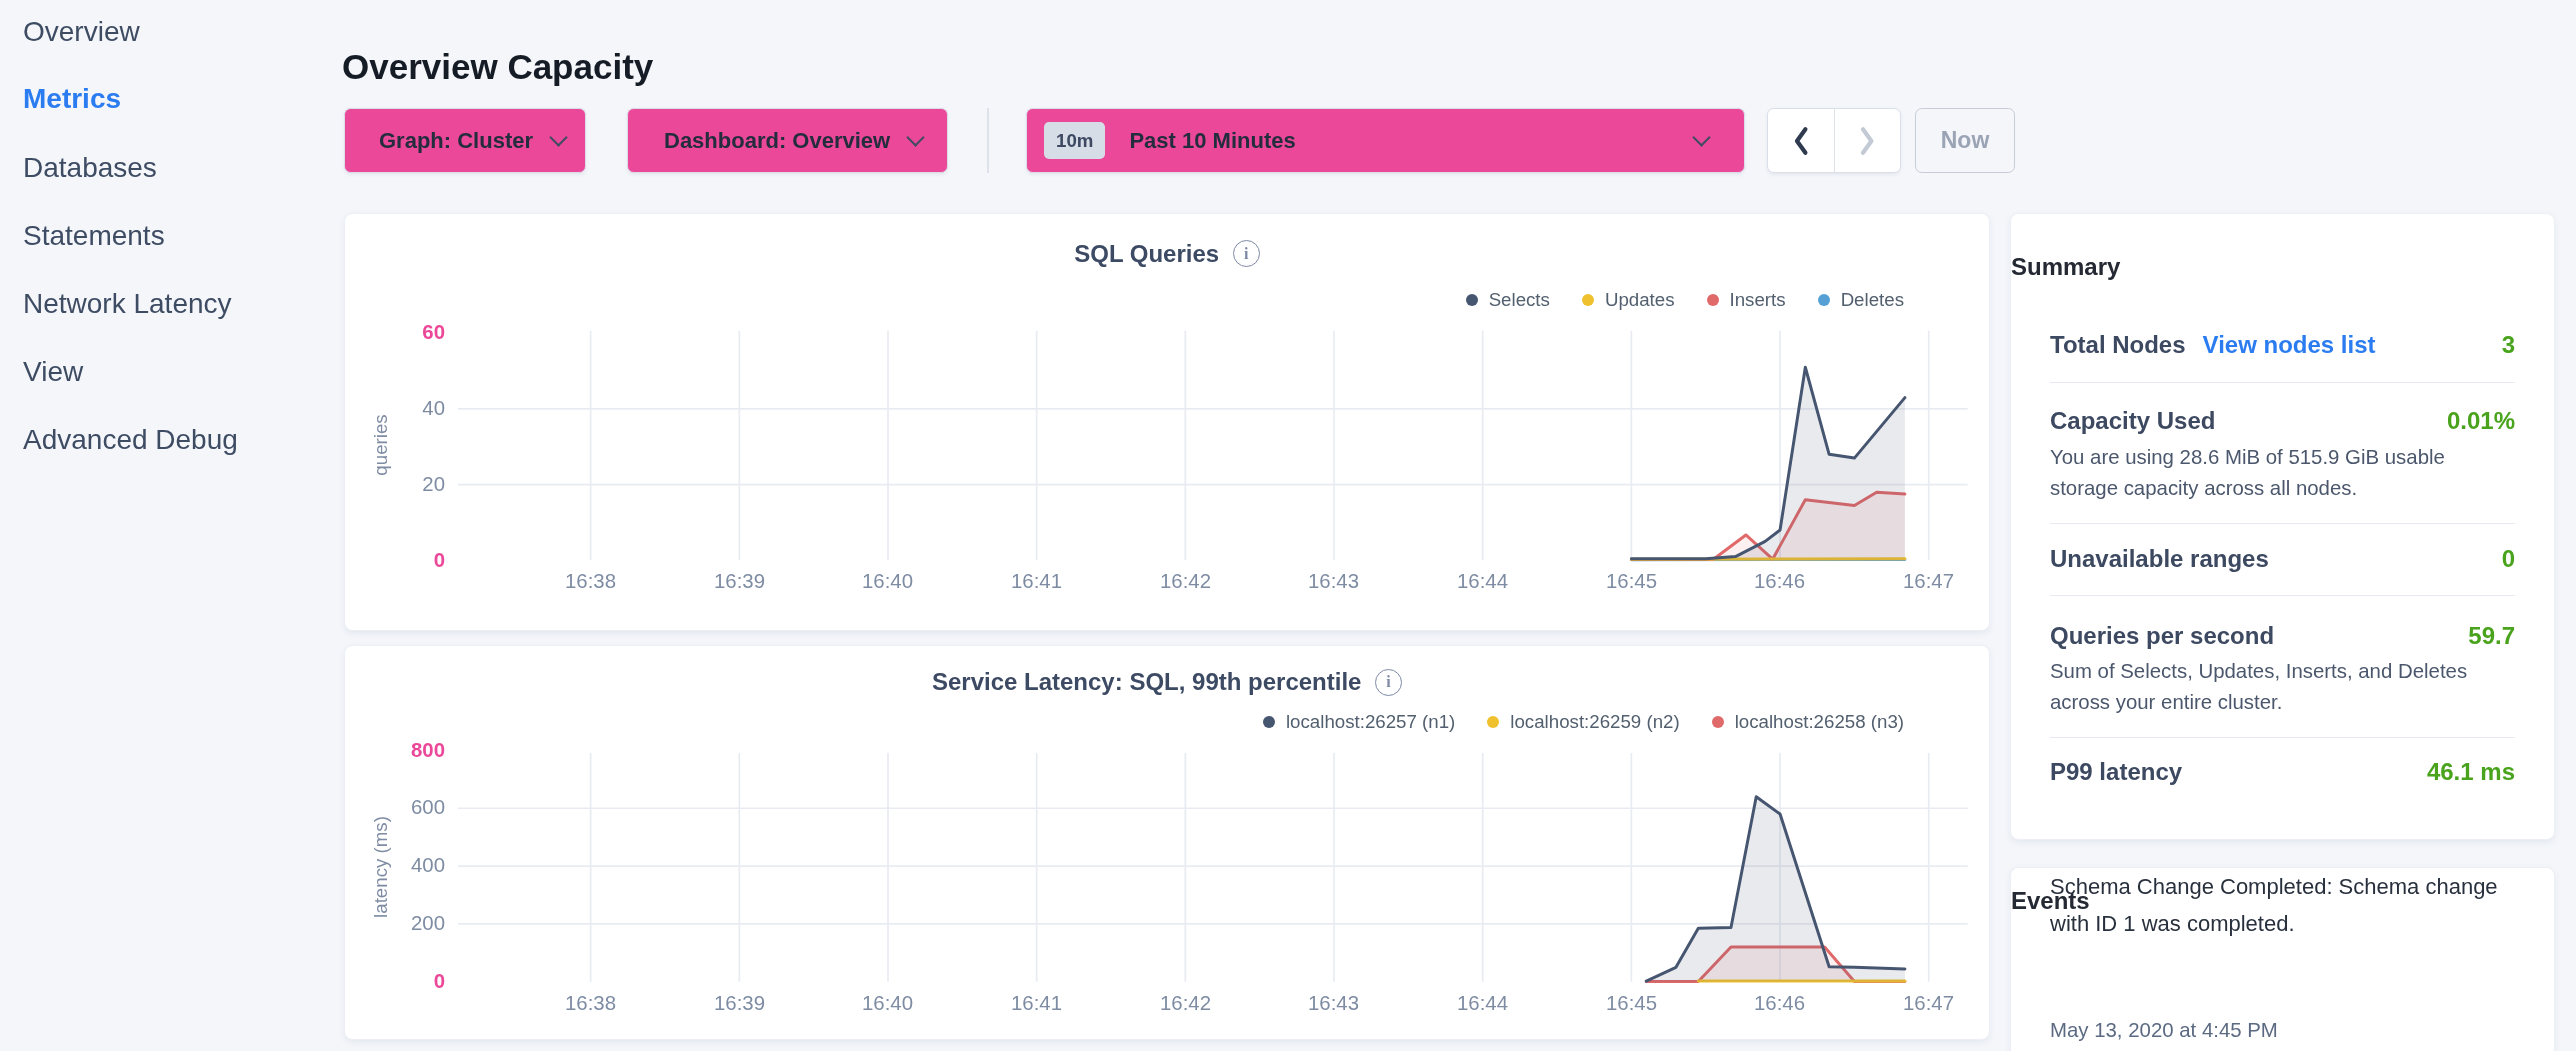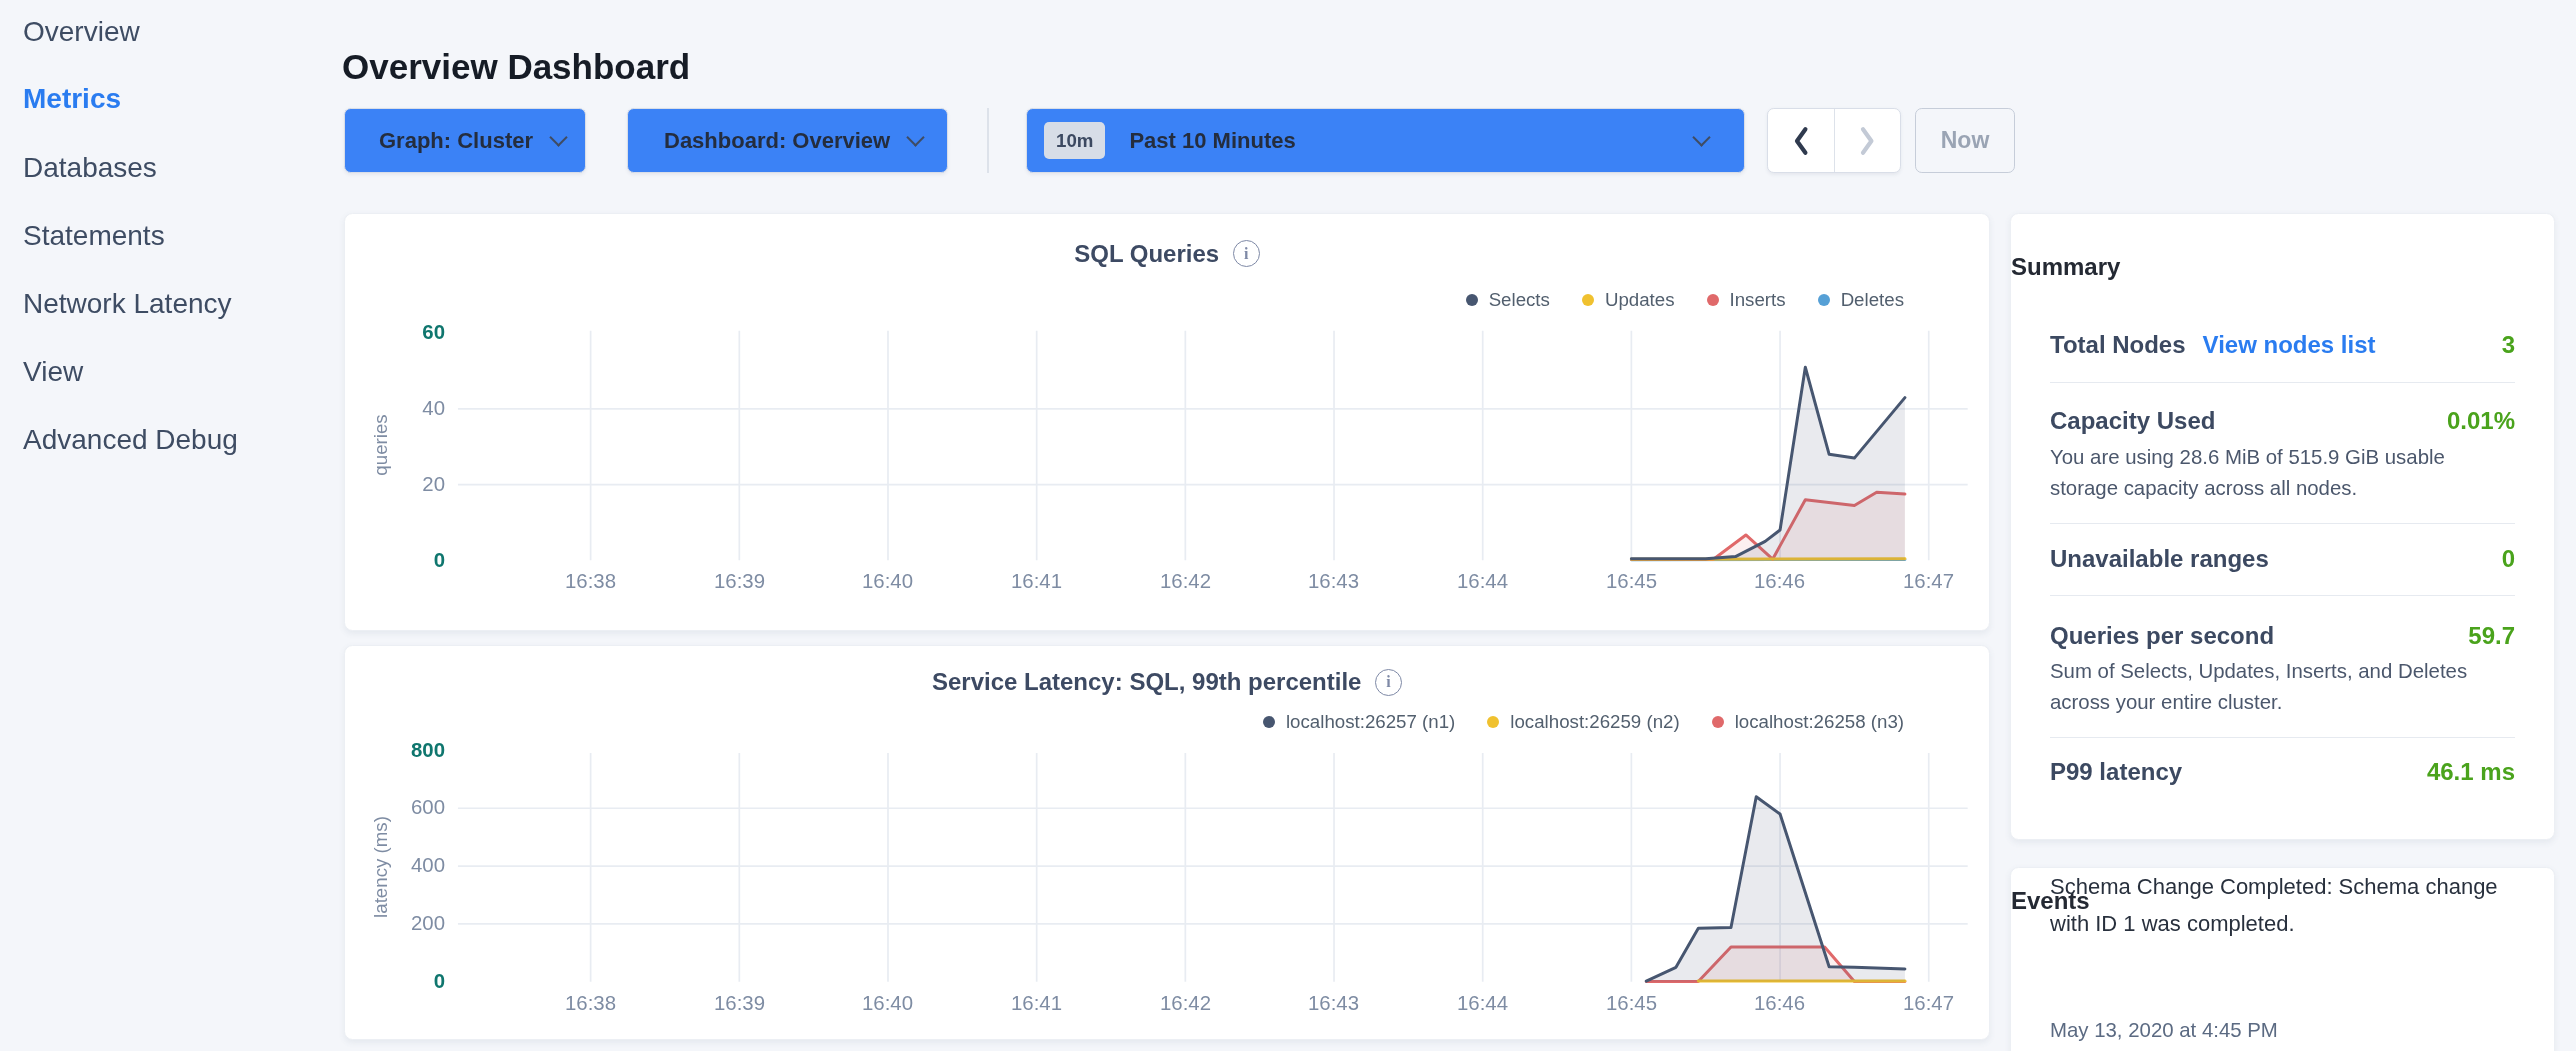--- a/index.html
+++ b/index.html
@@ -9,21 +9,21 @@
     font-family:"Liberation Sans", sans-serif;
     -webkit-font-smoothing:antialiased;
   }
   
   .sidebar{position:absolute;left:0;top:0;width:323px;height:1051px;}
   .nav-item{position:absolute;left:23px;height:34px;line-height:34px;
     font-size:28px;font-weight:500;color:#3e4c63;cursor:pointer;white-space:nowrap;}
   .nav-item.active{color:#2a7cf0;font-weight:700;}
   
   .page-title{position:absolute;left:342px;top:24px;font-size:35px;font-weight:600;color:#161c26;}
-  .btn{position:absolute;top:108px;height:65px;background:#3b82f6;border:1.7px solid #d9dee8;
+  .btn{position:absolute;top:108px;height:65px;background:#ec4899;border:1.7px solid #d9dee8;
     border-radius:6.8px;box-shadow:0 1.7px 3.4px rgba(60,75,100,0.08);display:flex;align-items:center;
     box-sizing:border-box;cursor:pointer;}
   .btn-label{font-size:22px;font-weight:700;color:#242d3e;white-space:nowrap;}
   .chev{display:inline-block;width:11px;height:11px;border-right:2.6px solid #3f4c63;
     border-bottom:2.6px solid #3f4c63;transform:rotate(45deg);margin-left:18.7px;margin-top:-6.8px;}
   .toolbar-divider{position:absolute;left:987px;top:108px;width:1.7px;height:65px;background:#dde2ea;}
   .time-badge{background:#d7dde7;border-radius:5.1px;color:#3c4961;font-size:18.7px;font-weight:700;
     padding:7.7px 12px;margin-left:17px;}
   .time-label{font-size:22px;font-weight:700;color:#242d3e;margin-left:24px;}
   .time-chev{position:absolute;right:36px;}
@@ -45,21 +45,21 @@
   .chart-title{font-size:24px;font-weight:700;color:#3d4a63;}
   .info-icon{width:27px;height:27px;border:1.7px solid #7e89a6;border-radius:50%;box-sizing:border-box;
     color:#7e89a6;font-size:16px;font-weight:700;display:flex;align-items:center;justify-content:center;
     font-family:"Liberation Serif", serif;cursor:pointer;}
   .legend{position:absolute;right:85px;display:flex;gap:32px;align-items:center;}
   .legend-item{display:flex;align-items:center;gap:11px;font-size:18.7px;color:#525f6e;white-space:nowrap;}
   .legend-dot{width:12px;height:12px;border-radius:50%;}
   .plot{position:absolute;left:107px;width:1531px;height:281px;}
   .ytick{position:absolute;left:-102px;width:95px;text-align:right;font-size:20.4px;color:#7e8ca3;
     line-height:27px;}
-  .ytick.bold{color:#0f766e;font-weight:700;}
+  .ytick.bold{color:#ec4899;font-weight:700;}
   .xtick{position:absolute;width:119px;text-align:center;font-size:20.4px;color:#7e8ca3;}
   .unit-label{position:absolute;font-size:18.7px;color:#7e8ca3;transform:translate(-50%,-50%) rotate(-90deg);
     white-space:nowrap;}
   
   .summary-card{left:2010px;top:213px;width:545px;height:627px;}
   .events-card{left:2010px;top:867px;width:545px;height:221px;}
   .panel-title{position:absolute;width:100%;text-align:left;font-size:24px;font-weight:700;color:#242933;}
   .srow-label{position:absolute;left:39px;font-size:24px;font-weight:700;color:#3c4961;white-space:nowrap;}
   .srow-value{position:absolute;right:39px;font-size:24px;font-weight:700;color:#4aa31c;white-space:nowrap;}
   .srow-link{font-size:24px;font-weight:600;color:#2a7cf0;margin-left:17px;cursor:pointer;}
@@ -75,21 +75,21 @@
 <nav class="sidebar" id="sidebar">
     <div class="nav-item" style="top: 14.5px;">Overview</div>
     <div class="nav-item active" style="top: 82px;">Metrics</div>
     <div class="nav-item" style="top: 151px;">Databases</div>
     <div class="nav-item" style="top: 219px;">Statements</div>
     <div class="nav-item" style="top: 287px;">Network Latency</div>
     <div class="nav-item" style="top: 355px;">View</div>
     <div class="nav-item" style="top: 423px;">Advanced Debug</div>
   </nav>
 
-<h1 class="page-title">Overview Dashboard</h1>
+<h1 class="page-title">Overview Capacity</h1>
 
 <div class="btn" style="left:344px;width:242px;padding-left:34px;">
   <span class="btn-label">Graph: Cluster</span>
   <span class="chev"></span>
 </div>
 <div class="btn" style="left:627px;width:321px;padding-left:36px;">
   <span class="btn-label">Dashboard: Overview</span>
   <span class="chev"></span>
 </div>
 <div class="toolbar-divider"></div>

